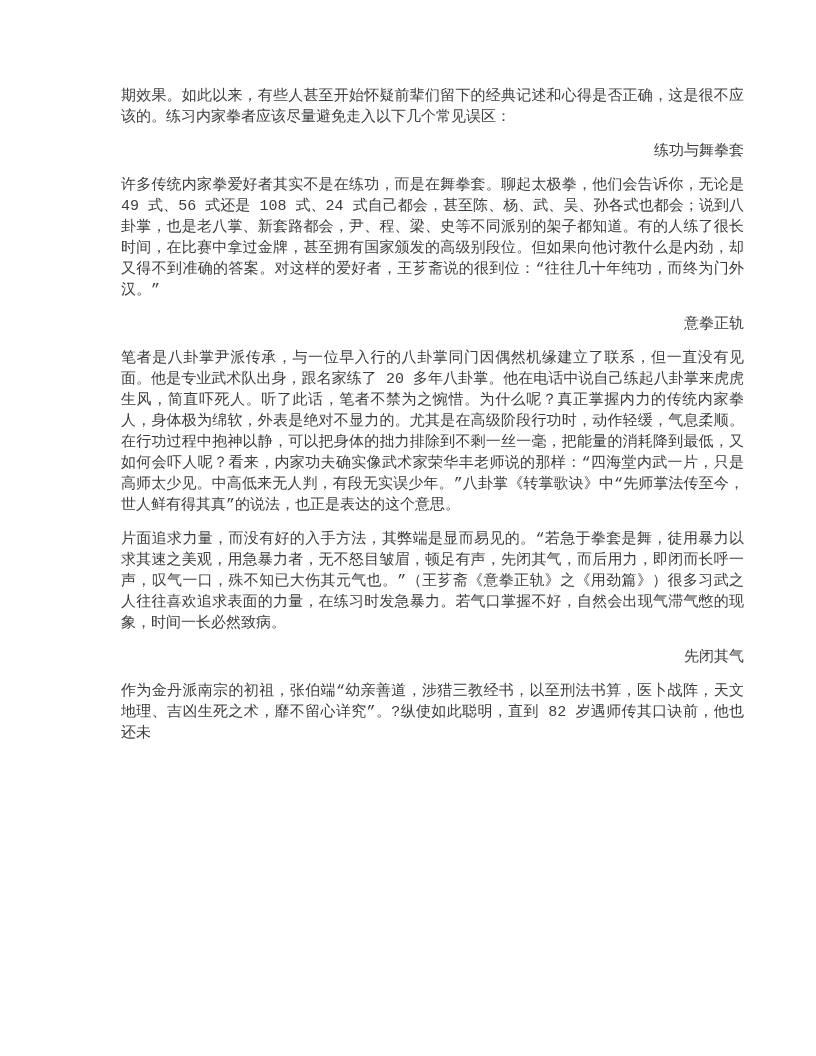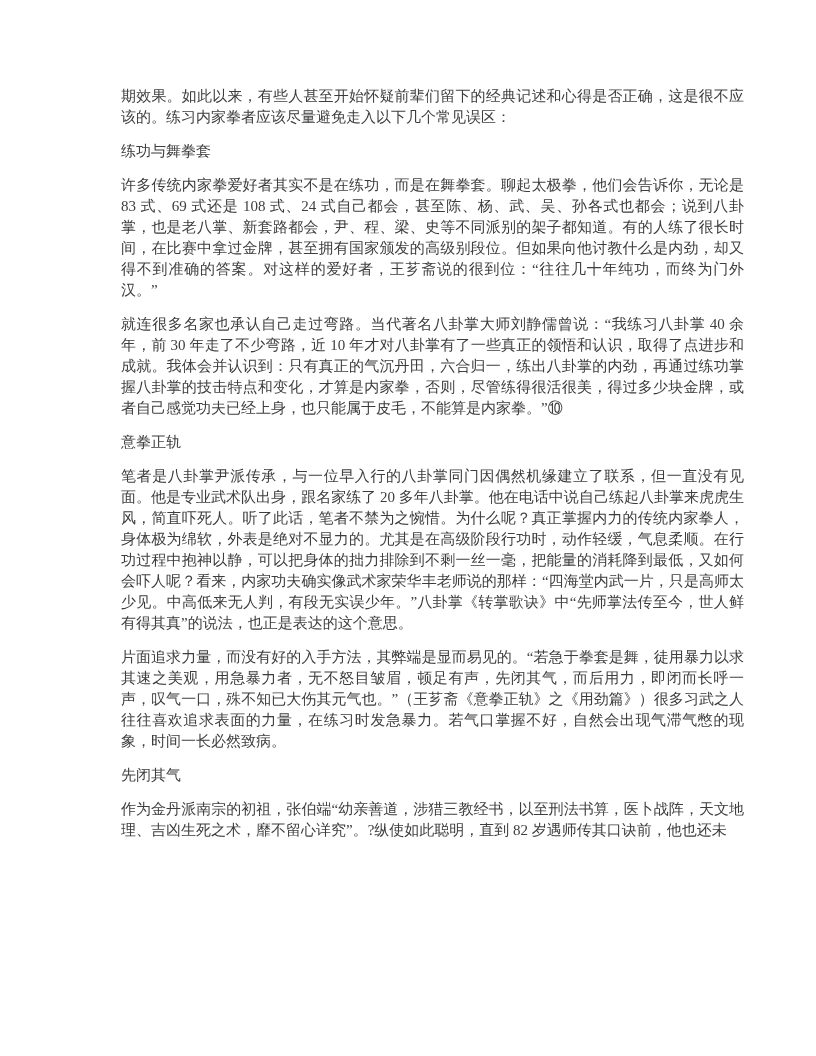--- a/index.html
+++ b/index.html
@@ -12,41 +12,40 @@
     height: 1056px;
     overflow: hidden;
   }
   .page {
     box-sizing: border-box;
     width: 816px;
     height: 1056px;
     background: #ffffff;
     padding: 86px 72px 40px 121px;
     color: #3d3d3d;
-    font-family: Liberation Serif, serif;
+    font-family: Liberation Mono, monospace;
     font-size: 15px;
     line-height: 21px;
   }
   .para {
     margin: 0 0 13px 0;
     text-align: justify;
     text-justify: inter-ideograph;
     word-break: break-all;
   }
   .heading {
     margin: 0 0 13px 0;
-    text-align: left;
+    text-align: right;
   }
 </style>
 </head>
 <body>
 
 <div class="page">
   <p class="para">期效果。如此以来，有些人甚至开始怀疑前辈们留下的经典记述和心得是否正确，这是很不应该的。练习内家拳者应该尽量避免走入以下几个常见误区：</p>
   <p class="heading">练功与舞拳套</p>
-  <p class="para">许多传统内家拳爱好者其实不是在练功，而是在舞拳套。聊起太极拳，他们会告诉你，无论是 83 式、69 式还是 108 式、24 式自己都会，甚至陈、杨、武、吴、孙各式也都会；说到八卦掌，也是老八掌、新套路都会，尹、程、梁、史等不同派别的架子都知道。有的人练了很长时间，在比赛中拿过金牌，甚至拥有国家颁发的高级别段位。但如果向他讨教什么是内劲，却又得不到准确的答案。对这样的爱好者，王芗斋说的很到位：“往往几十年纯功，而终为门外汉。”</p>
-  <p class="para">就连很多名家也承认自己走过弯路。当代著名八卦掌大师刘静儒曾说：“我练习八卦掌 40 余年，前 30 年走了不少弯路，近 10 年才对八卦掌有了一些真正的领悟和认识，取得了点进步和成就。我体会并认识到：只有真正的气沉丹田，六合归一，练出八卦掌的内劲，再通过练功掌握八卦掌的技击特点和变化，才算是内家拳，否则，尽管练得很活很美，得过多少块金牌，或者自己感觉功夫已经上身，也只能属于皮毛，不能算是内家拳。”⑩</p>
+  <p class="para">许多传统内家拳爱好者其实不是在练功，而是在舞拳套。聊起太极拳，他们会告诉你，无论是 49 式、56 式还是 108 式、24 式自己都会，甚至陈、杨、武、吴、孙各式也都会；说到八卦掌，也是老八掌、新套路都会，尹、程、梁、史等不同派别的架子都知道。有的人练了很长时间，在比赛中拿过金牌，甚至拥有国家颁发的高级别段位。但如果向他讨教什么是内劲，却又得不到准确的答案。对这样的爱好者，王芗斋说的很到位：“往往几十年纯功，而终为门外汉。”</p>
   <p class="heading">意拳正轨</p>
   <p class="para">笔者是八卦掌尹派传承，与一位早入行的八卦掌同门因偶然机缘建立了联系，但一直没有见面。他是专业武术队出身，跟名家练了 20 多年八卦掌。他在电话中说自己练起八卦掌来虎虎生风，简直吓死人。听了此话，笔者不禁为之惋惜。为什么呢？真正掌握内力的传统内家拳人，身体极为绵软，外表是绝对不显力的。尤其是在高级阶段行功时，动作轻缓，气息柔顺。在行功过程中抱神以静，可以把身体的拙力排除到不剩一丝一毫，把能量的消耗降到最低，又如何会吓人呢？看来，内家功夫确实像武术家荣华丰老师说的那样：“四海堂内武一片，只是高师太少见。中高低来无人判，有段无实误少年。”八卦掌《转掌歌诀》中“先师掌法传至今，世人鲜有得其真”的说法，也正是表达的这个意思。</p>
   <p class="para">片面追求力量，而没有好的入手方法，其弊端是显而易见的。“若急于拳套是舞，徒用暴力以求其速之美观，用急暴力者，无不怒目皱眉，顿足有声，先闭其气，而后用力，即闭而长呼一声，叹气一口，殊不知已大伤其元气也。”（王芗斋《意拳正轨》之《用劲篇》）很多习武之人往往喜欢追求表面的力量，在练习时发急暴力。若气口掌握不好，自然会出现气滞气憋的现象，时间一长必然致病。</p>
   <p class="heading">先闭其气</p>
   <p class="para">作为金丹派南宗的初祖，张伯端“幼亲善道，涉猎三教经书，以至刑法书算，医卜战阵，天文地理、吉凶生死之术，靡不留心详究”。?纵使如此聪明，直到 82 岁遇师传其口诀前，他也还未</p>
 </div>
 
 </body></html>

